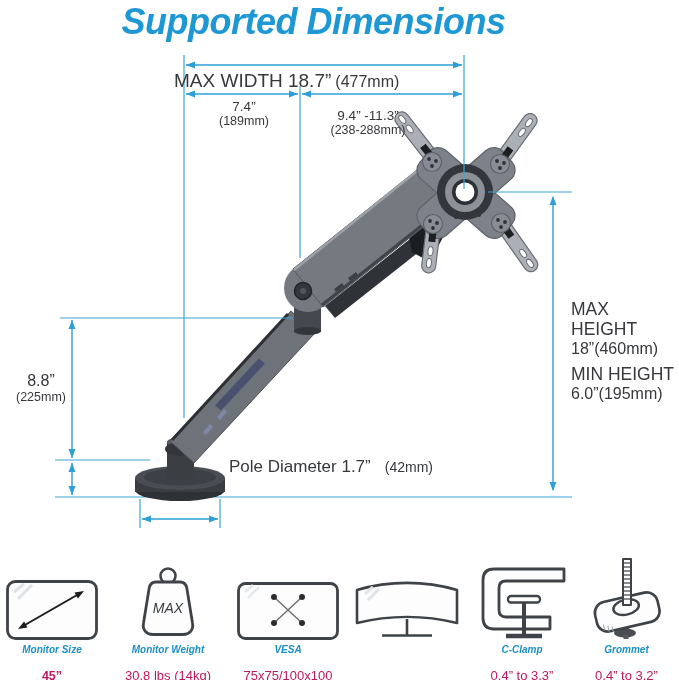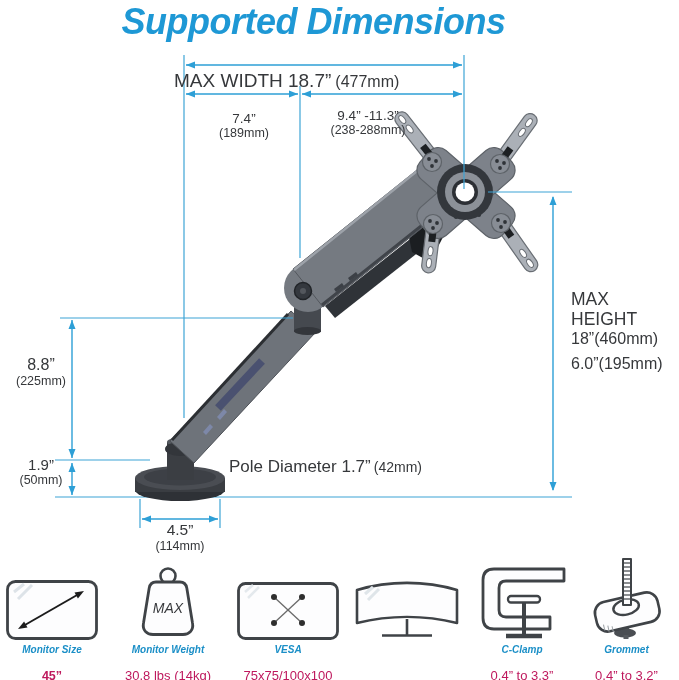--- a/index.html
+++ b/index.html
@@ -6,29 +6,29 @@
   #stage{position:relative;width:679px;height:680px;background:#fff;overflow:hidden;
          font-family:"Liberation Sans",sans-serif;color:#36383b}
   #title{position:absolute;top:1px;left:0;width:627px;text-align:center;
          font-size:36px;font-weight:bold;font-style:italic;color:#1e98d5;letter-spacing:-.5px}
   #diagram-svg{position:absolute;top:0;left:0}
   .lbl{position:absolute;color:#36383b;line-height:1.14}
   .c{text-align:center}
   .small{font-size:.82em}
   #max-width-lbl{left:174px;top:70px;width:300px;font-size:19px;text-align:left;white-space:nowrap}
   #max-width-lbl .small{margin-left:4px;font-size:16px}
-  #reach-left-lbl{left:186px;top:111px;width:116px;font-size:13.5px}
+  #reach-left-lbl{left:186px;top:99px;width:116px;font-size:13.5px}
   #reach-right-lbl{left:302px;top:108px;width:132px;font-size:13.5px}
   .mmline{font-size:12.5px}
-  #height-lbls{left:571px;top:290px;width:108px;font-size:17.5px}
+  #height-lbls{left:571px;top:300px;width:108px;font-size:17.5px}
   #height-lbls .val{font-size:16px;margin-bottom:7px}
-  #arm-h-lbl{left:2px;top:356px;width:78px;font-size:16px}
+  #arm-h-lbl{left:2px;top:372px;width:78px;font-size:16px}
   #base-h-lbl{left:2px;top:456px;width:78px;font-size:15px}
   #pole-lbl{left:229px;top:457px;font-size:17px;white-space:nowrap}
-  #pole-lbl .small{font-size:14px;margin-left:3px}
+  #pole-lbl .small{font-size:14px;margin-left:14px}
   #base-w-lbl{left:130px;top:521px;width:100px;font-size:15.5px}
   #features{position:absolute;top:567px;left:0;width:679px;display:flex}
   .feat{display:flex;flex-direction:column;align-items:center}
   .fico{height:74px;display:flex;align-items:flex-end;justify-content:center;margin-bottom:3px}
   .fname{color:#1b8fc7;font-weight:bold;font-style:italic;font-size:10px;line-height:1.15;white-space:nowrap}
   .fsub{color:#be185d;font-size:13px;line-height:1.14;margin-top:13px;white-space:nowrap}
   .fsub.b{font-weight:bold;font-size:12.5px}
   .ic{stroke:#3f4347;fill:#fdfdfe;stroke-linejoin:round;stroke-linecap:round}
 </style>
 </head>
@@ -204,36 +204,29 @@
     <div>7.4”</div>
     <div class="mmline">(189mm)</div>
   </div>
   <div id="reach-right-lbl" class="lbl c">
     <div>9.4” -11.3”</div>
     <div class="mmline">(238-288mm)</div>
   </div>
   <div id="height-lbls" class="lbl">
     <div>MAX HEIGHT</div>
     <div class="val">18”(460mm)</div>
+    <div>MIN HEIGHT</div>
     <div class="val">6.0”(195mm)</div>
   </div>
   <div id="arm-h-lbl" class="lbl c">
     <div>8.8”</div>
     <div class="mmline">(225mm)</div>
   </div>
-  <div id="base-h-lbl" class="lbl c">
-    <div>1.9”</div>
-    <div class="mmline">(50mm)</div>
-  </div>
   <div id="pole-lbl" class="lbl">
     <span>Pole Diameter 1.7”</span><span class="small">(42mm)</span>
-  </div>
-  <div id="base-w-lbl" class="lbl c">
-    <div>4.5”</div>
-    <div class="mmline">(114mm)</div>
   </div>
 
   <div id="features">
 
     <div class="feat" style="width:104px">
       <div class="fico">
         <svg width="94" height="62" viewBox="0 0 94 62">
           <rect class="ic" x="2.5" y="2.5" width="89" height="57" rx="8" stroke-width="2.8"></rect>
           <line x1="9" y1="13" x2="19" y2="5" stroke="#dde3e8" stroke-width="3"></line>
           <line x1="13" y1="20" x2="27" y2="6" stroke="#dde3e8" stroke-width="3"></line>

